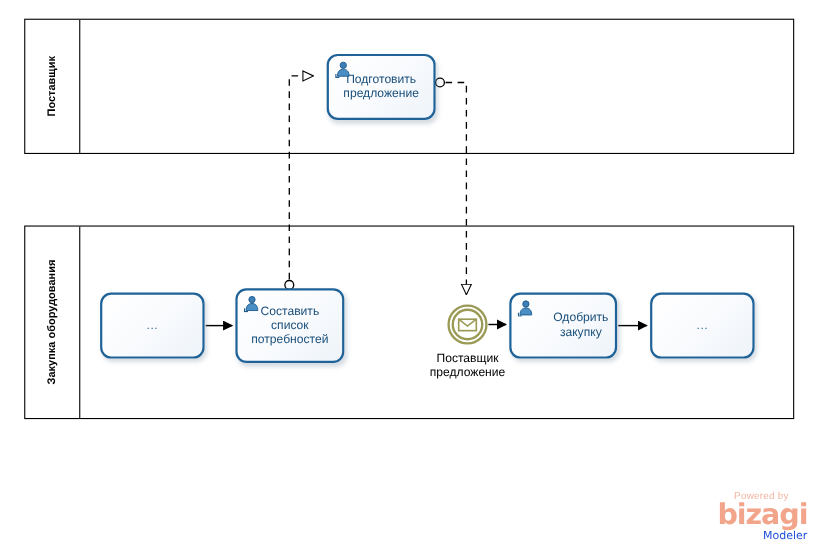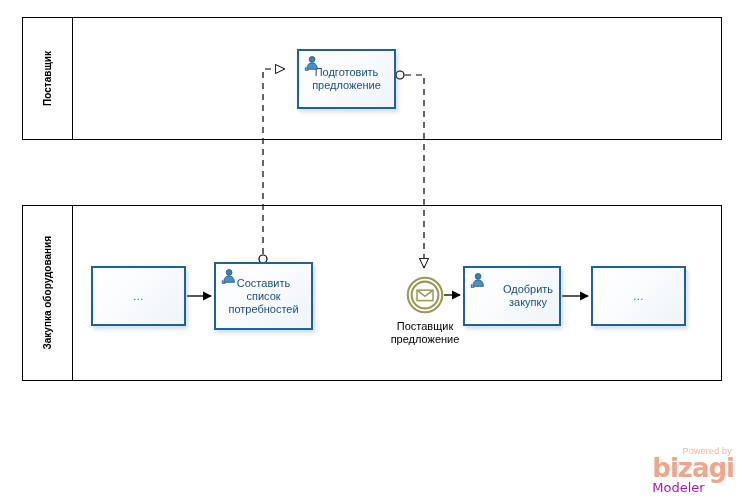--- a/index.html
+++ b/index.html
@@ -53,21 +53,21 @@
     position: absolute;
     top: 0;
     height: 100%;
   }
 
   
   .task {
     position: absolute;
     box-sizing: border-box;
     border: 2px solid #1f6298;
-    border-radius: 0;
+    border-radius: 10px;
     background: linear-gradient(135deg, #ffffff 0%, #fbfcfe 40%, #eef4fa 100%);
     box-shadow: 2px 3px 4px rgba(120,140,160,0.30);
     display: flex;
     align-items: center;
     justify-content: center;
     text-align: center;
   }
   .task-label {
     font-size: 11px;
     line-height: 13px;
@@ -119,35 +119,36 @@
     bottom: 6px;
     text-align: right;
     user-select: none;
   }
   .wm-powered {
     font-size: 9px;
     color: #f2b5a0;
     letter-spacing: 0.2px;
     margin-right: 2px;
     margin-bottom: -1px;
+    text-align: center;
   }
   .wm-bizagi {
     font-size: 26px;
     font-weight: bold;
     color: #f3a58c;
     letter-spacing: -1px;
     line-height: 26px;
     font-family: "DejaVu Sans", sans-serif;
   }
   .wm-modeler {
-    font-size: 13px;
-    color: #a21caf;
+    font-size: 10px;
+    color: #1d4ed8;
     letter-spacing: 0px;
     line-height: 14px;
-    text-align: left;
+    text-align: right;
     font-family: "DejaVu Sans", sans-serif;
   }
 </style>
 </head>
 <body>
 
 <div id="canvas">
 
   <div class="pool" style="left:22px; top:17px; width:700px; height:123px;">
     <div class="pool-header" style="width:50px;">

